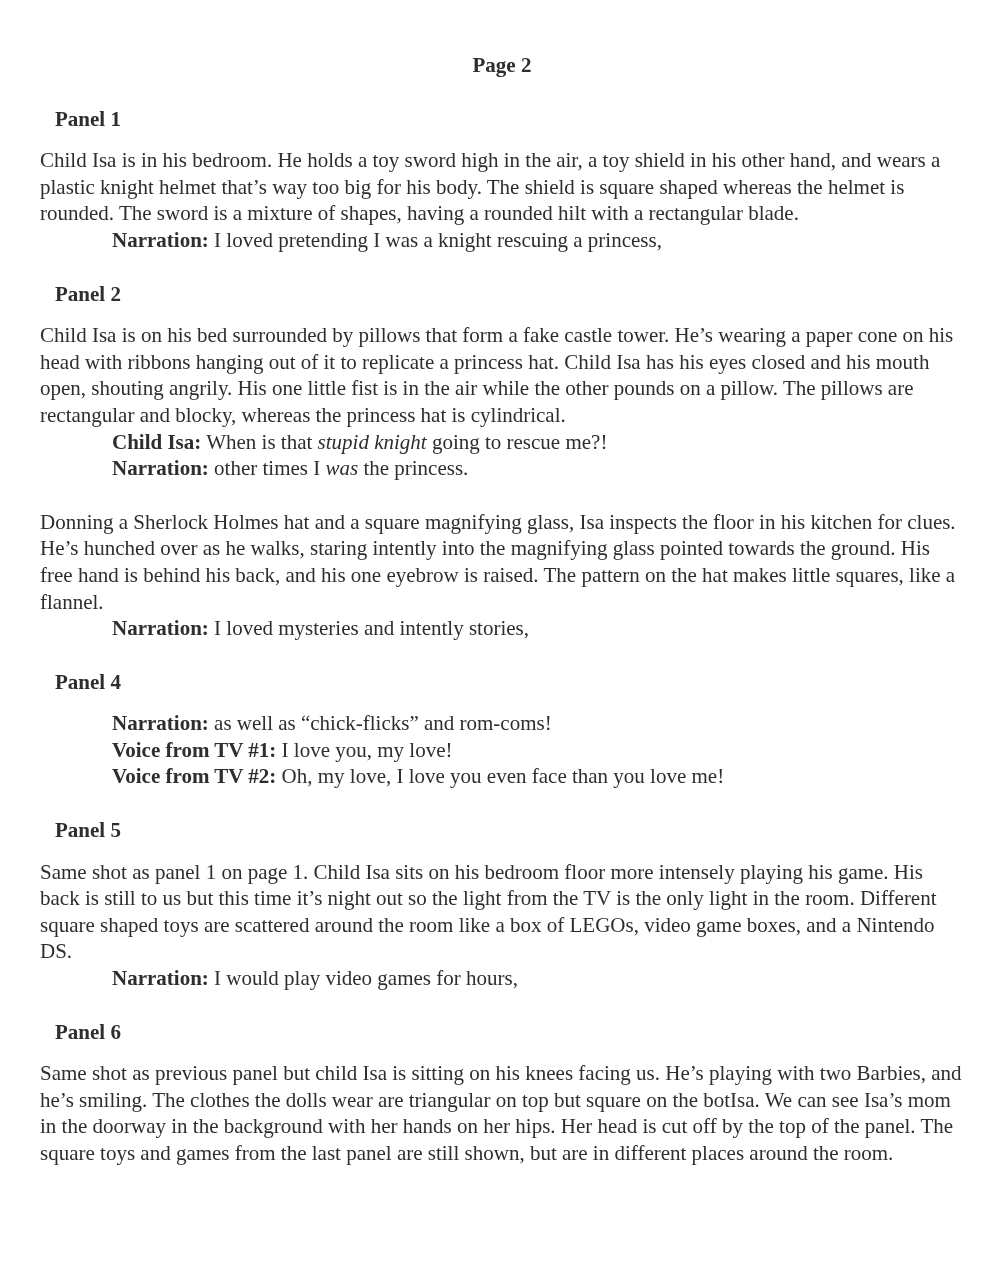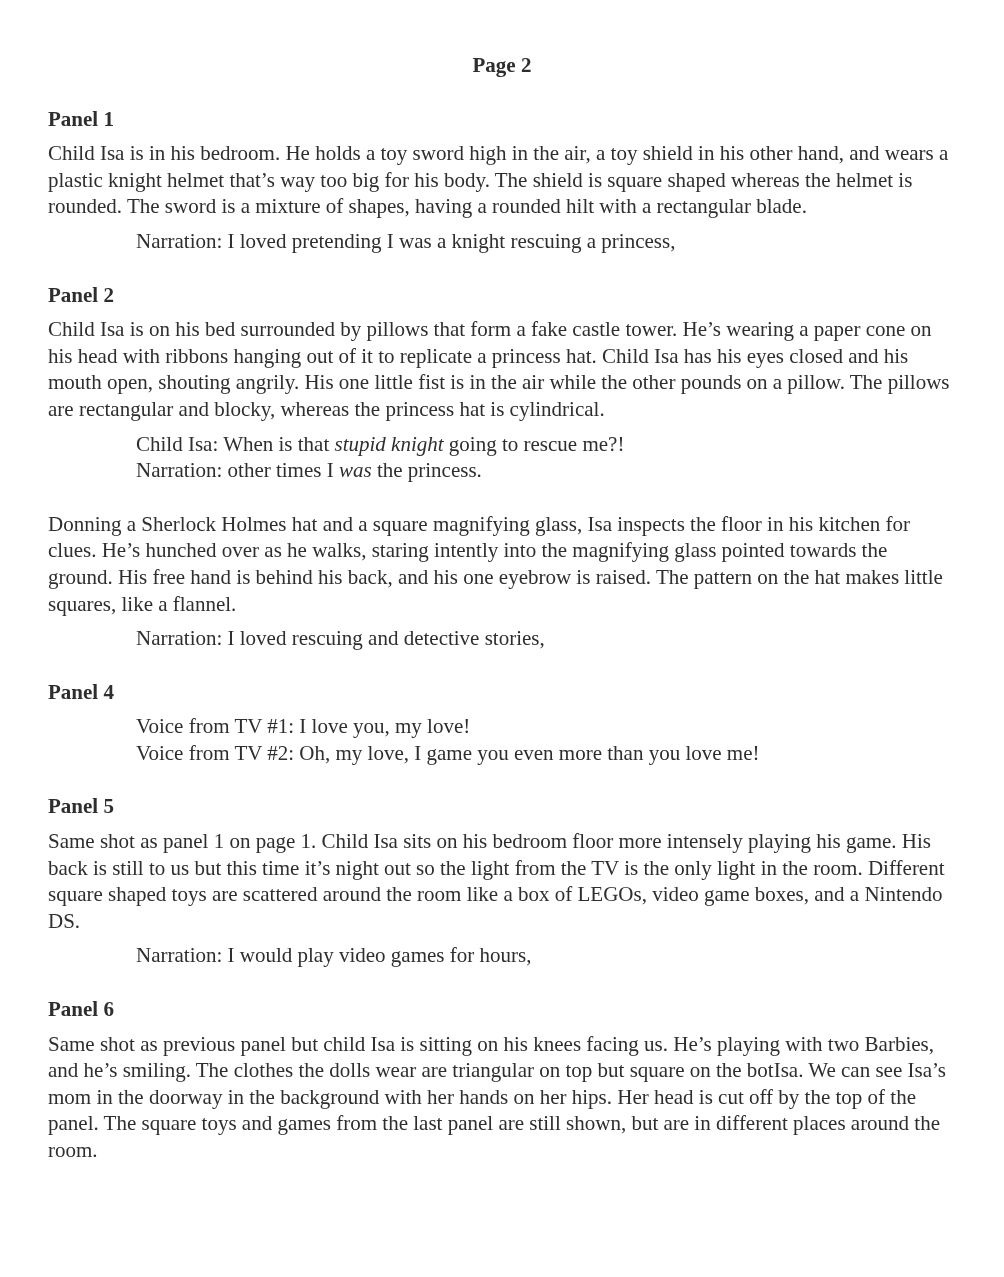--- a/index.html
+++ b/index.html
@@ -24,33 +24,32 @@
     text-align: center;
     margin: 0 0 27px 0;
     font-size: 21px;
   }
   .panel-block {
     margin: 0 0 27px 0;
   }
   .panel-heading {
     font-weight: bold;
     font-size: 21px;
-    margin: 8px;
+    margin: 15px;
     font-family: Liberation Serif, serif;
   }
   .panel-description {
-    margin: 8px;
+    margin: 0;
   }
   .dialogue-line {
     margin: 0;
     padding-left: 72px;
   }
   .speaker-label {
-    font-weight: normal;
-    margin-left: 24px;
+    font-weight: bold;
   }
   .seg-italic {
     font-style: italic;
   }
 </style>
 </head>
 <body>
 
 <div class="script-page">
   <p class="page-title">Page 2</p>
@@ -62,26 +61,27 @@
         <p class="dialogue-line"><span class="speaker-label">Narration:</span> <span class="">I loved pretending I was a knight rescuing a princess,</span></p>
       </div>
       <div class="panel-block">
         <p class="panel-heading">Panel 2</p>
         <p class="panel-description">Child Isa is on his bed surrounded by pillows that form a fake castle tower. He’s wearing a paper cone on his head with ribbons hanging out of it to replicate a princess hat. Child Isa has his eyes closed and his mouth open, shouting angrily. His one little fist is in the air while the other pounds on a pillow. The pillows are rectangular and blocky, whereas the princess hat is cylindrical.</p>
         <p class="dialogue-line"><span class="speaker-label">Child Isa:</span> <span class="">When is that </span><span class="seg-italic">stupid knight</span><span class=""> going to rescue me?!</span></p>
         <p class="dialogue-line"><span class="speaker-label">Narration:</span> <span class="">other times I </span><span class="seg-italic">was</span><span class=""> the princess.</span></p>
       </div>
       <div class="panel-block">
         <p class="panel-description">Donning a Sherlock Holmes hat and a square magnifying glass, Isa inspects the floor in his kitchen for clues. He’s hunched over as he walks, staring intently into the magnifying glass pointed towards the ground. His free hand is behind his back, and his one eyebrow is raised. The pattern on the hat makes little squares, like a flannel.</p>
-        <p class="dialogue-line"><span class="speaker-label">Narration:</span> <span class="">I loved rescuing and detective stories,</span></p>
+        <p class="dialogue-line"><span class="speaker-label">Narration:</span> <span class="">I loved mysteries and intently stories,</span></p>
       </div>
       <div class="panel-block">
         <p class="panel-heading">Panel 4</p>
+        <p class="dialogue-line"><span class="speaker-label">Narration:</span> <span class="">as well as “chick-flicks” and rom-coms!</span></p>
         <p class="dialogue-line"><span class="speaker-label">Voice from TV #1:</span> <span class="">I love you, my love!</span></p>
-        <p class="dialogue-line"><span class="speaker-label">Voice from TV #2:</span> <span class="">Oh, my love, I game you even more than you love me!</span></p>
+        <p class="dialogue-line"><span class="speaker-label">Voice from TV #2:</span> <span class="">Oh, my love, I love you even face than you love me!</span></p>
       </div>
       <div class="panel-block">
         <p class="panel-heading">Panel 5</p>
         <p class="panel-description">Same shot as panel 1 on page 1. Child Isa sits on his bedroom floor more intensely playing his game. His back is still to us but this time it’s night out so the light from the TV is the only light in the room. Different square shaped toys are scattered around the room like a box of LEGOs, video game boxes, and a Nintendo DS.</p>
         <p class="dialogue-line"><span class="speaker-label">Narration:</span> <span class="">I would play video games for hours,</span></p>
       </div>
       <div class="panel-block">
         <p class="panel-heading">Panel 6</p>
         <p class="panel-description">Same shot as previous panel but child Isa is sitting on his knees facing us. He’s playing with two Barbies, and he’s smiling. The clothes the dolls wear are triangular on top but square on the botIsa. We can see Isa’s mom in the doorway in the background with her hands on her hips. Her head is cut off by the top of the panel. The square toys and games from the last panel are still shown, but are in different places around the room.</p>
       </div>

